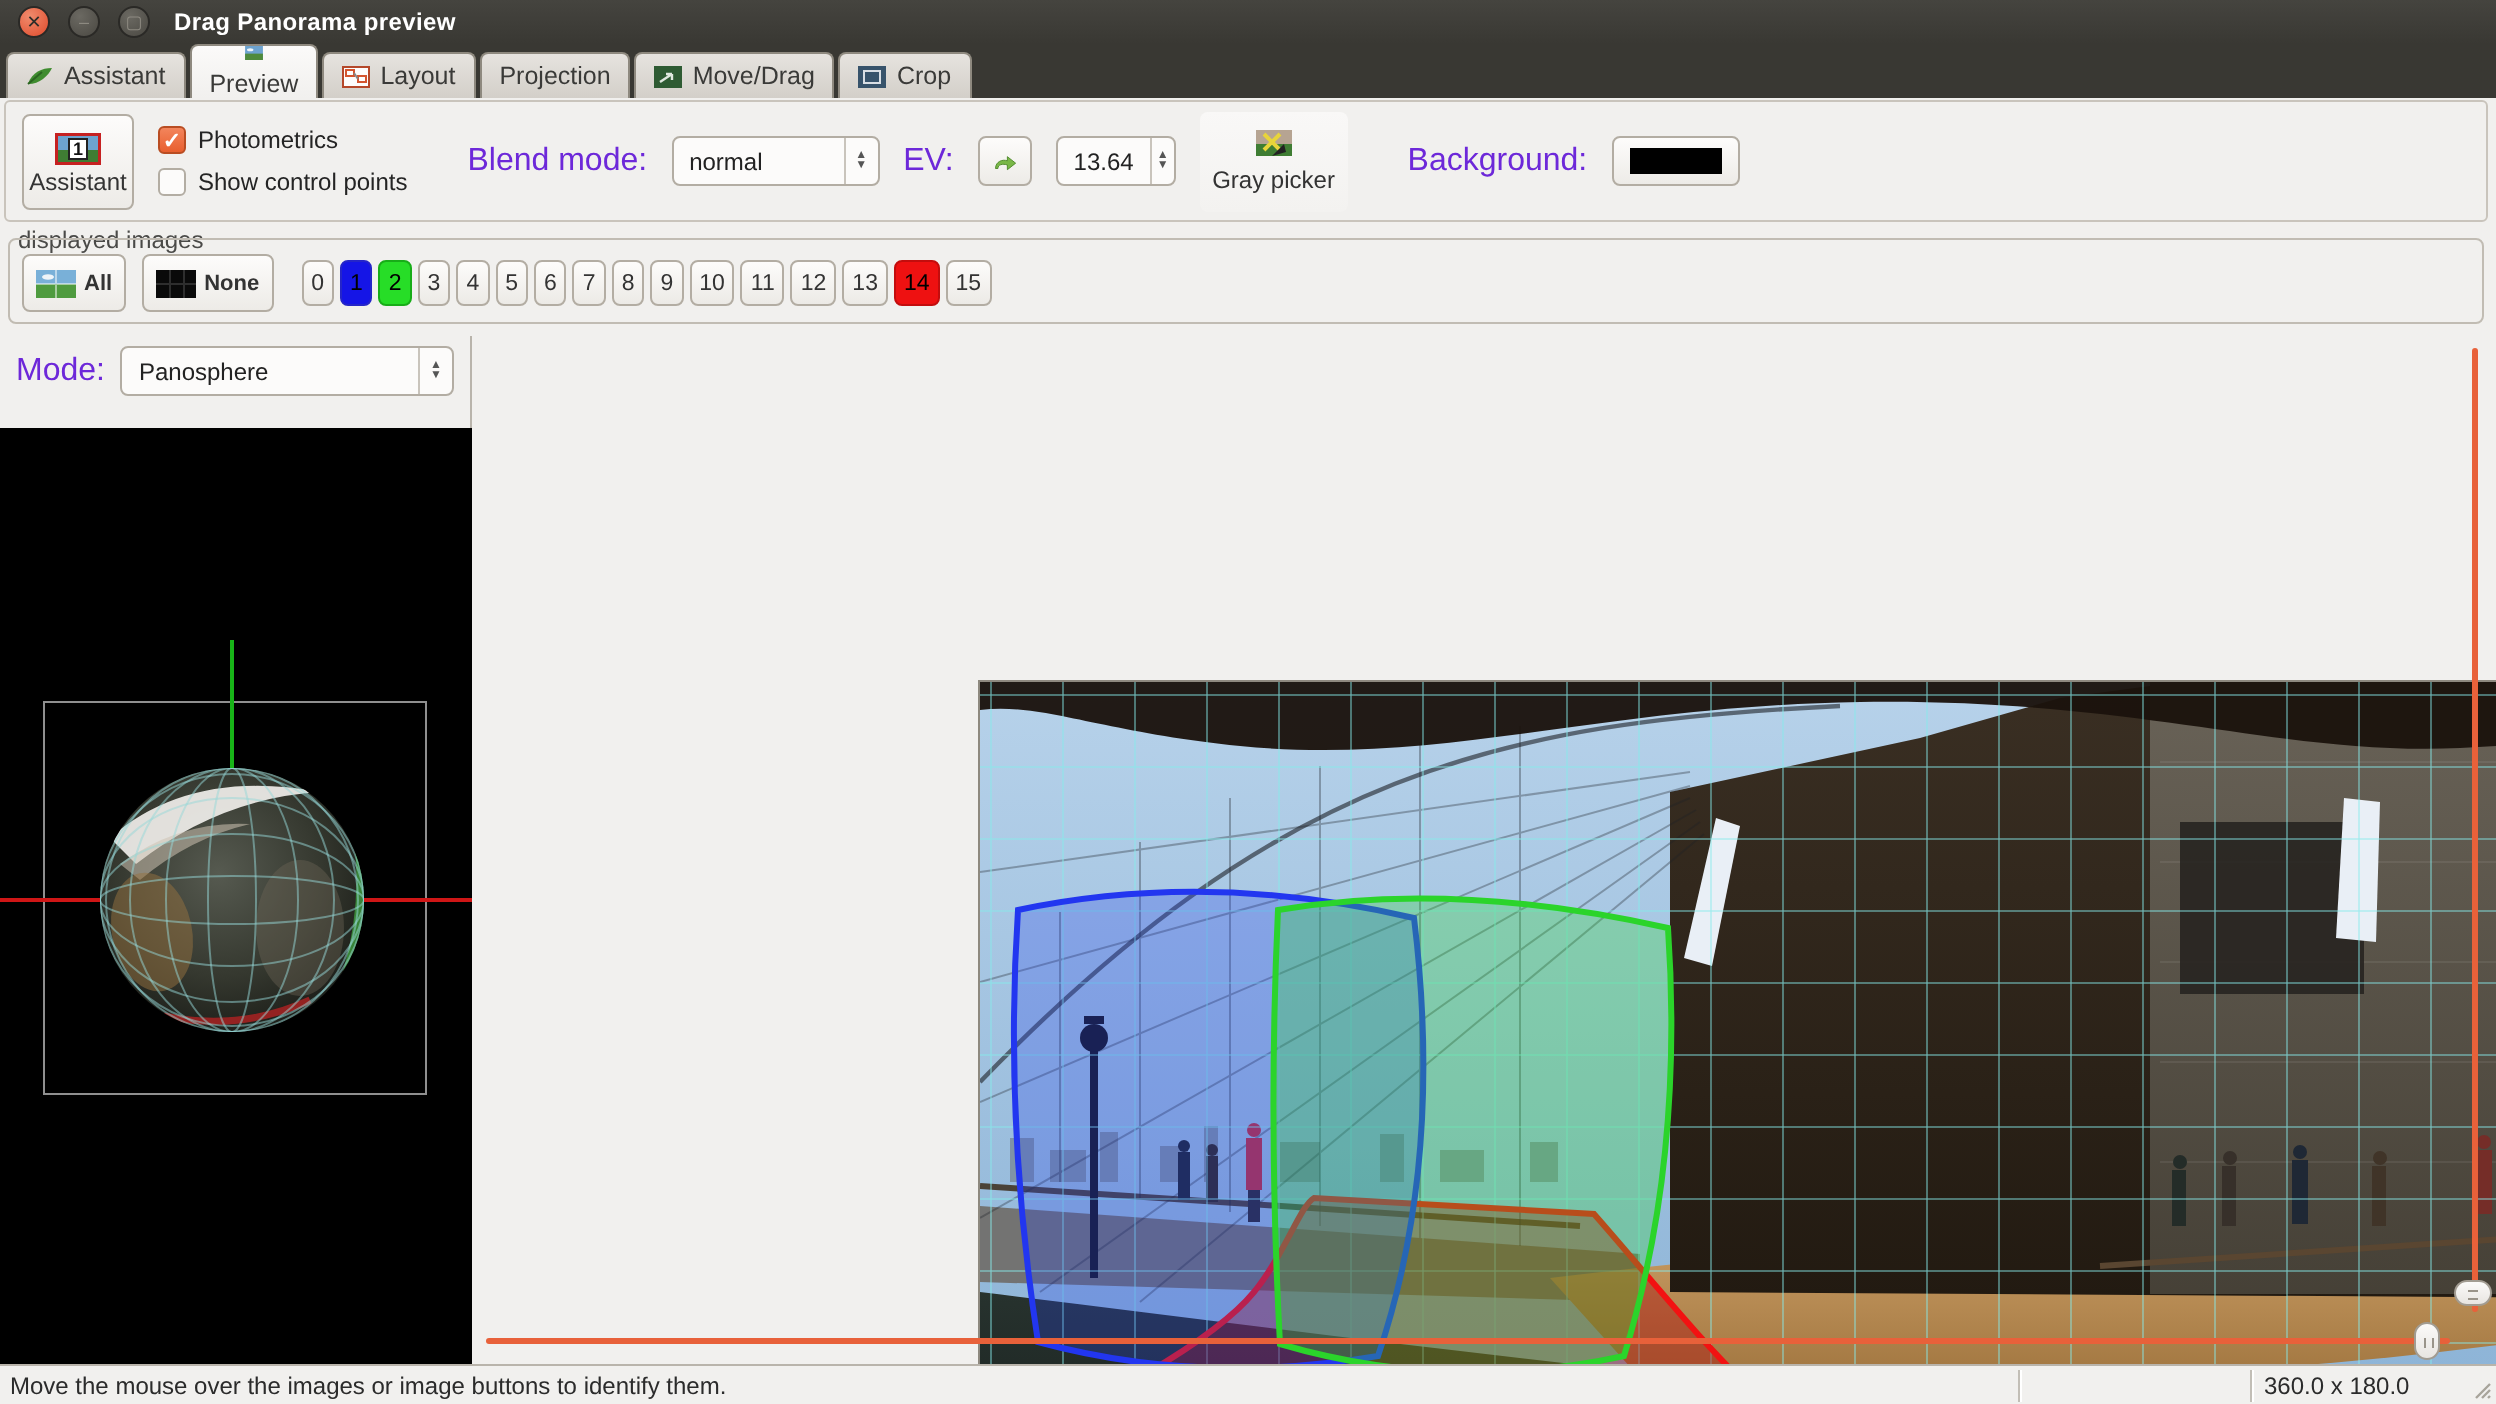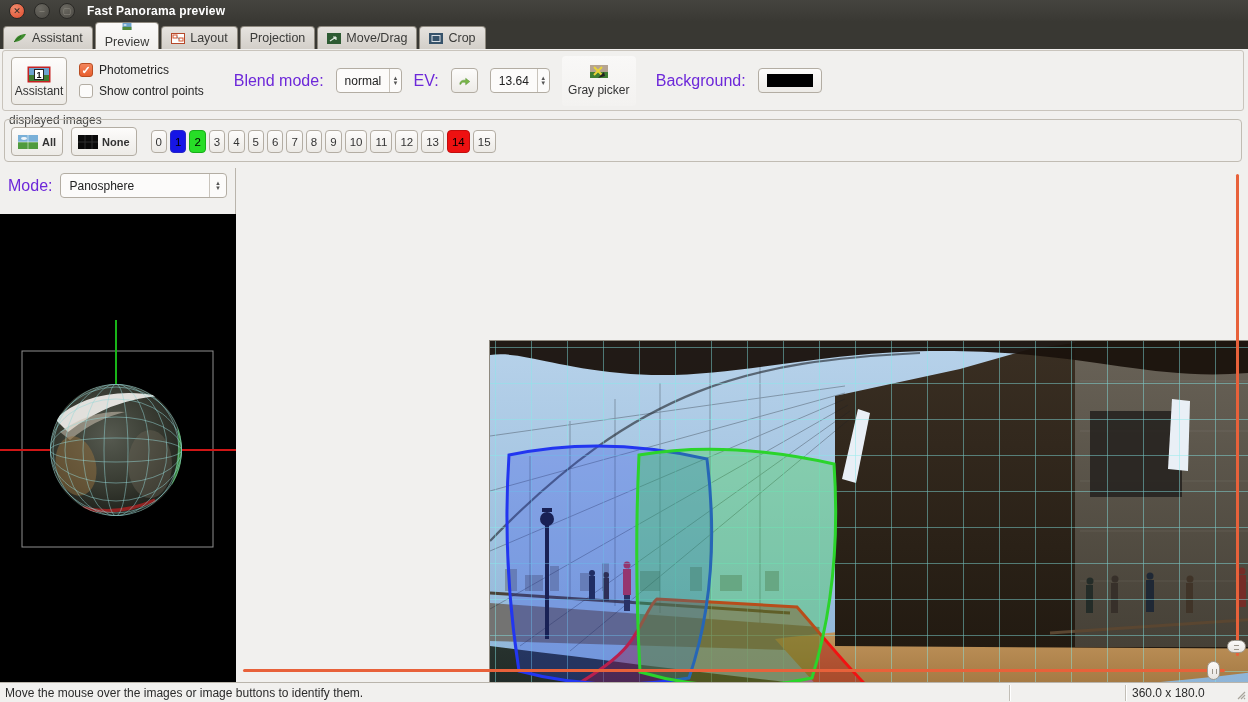--- a/index.html
+++ b/index.html
@@ -98,21 +98,21 @@
 </style>
 </head>
 <body>
 
 <div id="app">
 
   <div class="titlebar">
     <span class="winbtn close">✕</span>
     <span class="winbtn min">–</span>
     <span class="winbtn max">▢</span>
-    <span class="wintitle">Fast Panorama preview</span>
+    <span class="wintitle">Drag Panorama preview</span>
   </div>
 
   <div class="tabbar">
     <div class="tab">
       <svg class="tabicon" viewBox="0 0 14 11">
           <path d="M1,9 C3,3 8,1 13,1 C11,5 7,9 1,9 Z" fill="#3f8c2f"></path>
           <path d="M1,9 L8,3" stroke="#2a6420" stroke-width="1" fill="none"></path>
         </svg>
       <span>Assistant</span>
     </div>
@@ -169,21 +169,21 @@
         <span class="cb checked">✓</span>
         <span>Photometrics</span>
       </div>
       <div class="checkrow">
         <span class="cb unchecked"></span>
         <span>Show control points</span>
       </div>
     </div>
 
     <span class="lbl" style="margin-left:18px">Blend mode:</span>
-    <div class="combo" style="width:66px">
+    <div class="combo" style="width:104px">
       <span class="val">normal</span>
       <span class="spincol">▲<br>▼</span>
     </div>
 
     <span class="lbl">EV:</span>
     <button class="btn arrowbtn">
       <svg width="18" height="14" viewBox="0 0 22 17">
         <path d="M3,14 C3,8 9,6 13,7.5 L13,4 L20,9.5 L13,15 L13,11 C9,9.8 5,10.5 5,14 Z" fill="#79b747" stroke="#4f8a2b" stroke-width="0.8"></path>
       </svg>
     </button>
@@ -195,21 +195,21 @@
     <button class="btn graypicker">
       <svg width="22" height="17" viewBox="0 0 22 17">
         <rect x="2" y="1" width="18" height="13" fill="#b6a492"></rect>
         <rect x="2" y="8" width="18" height="6" fill="#3f7d33"></rect>
         <path d="M6,3 L14,11 M14,3 L6,11" stroke="#e8d43a" stroke-width="2"></path>
         <path d="M10,14 L16,8 L17,12 Z" fill="#222"></path>
       </svg>
       <span>Gray picker</span>
     </button>
 
-    <span class="lbl" style="margin-left:8px">Background:</span>
+    <span class="lbl" style="margin-left:18px">Background:</span>
     <button class="btn swatchbtn">
       <span class="swatch"></span>
     </button>
   </div>
 
   <span class="grouplabel">displayed images</span>
   <div class="groupbox">
     <button class="btn thumb-btn">
       <svg width="20" height="14" viewBox="0 0 20 14">
         <rect width="20" height="14" fill="#79b0d8"></rect>

